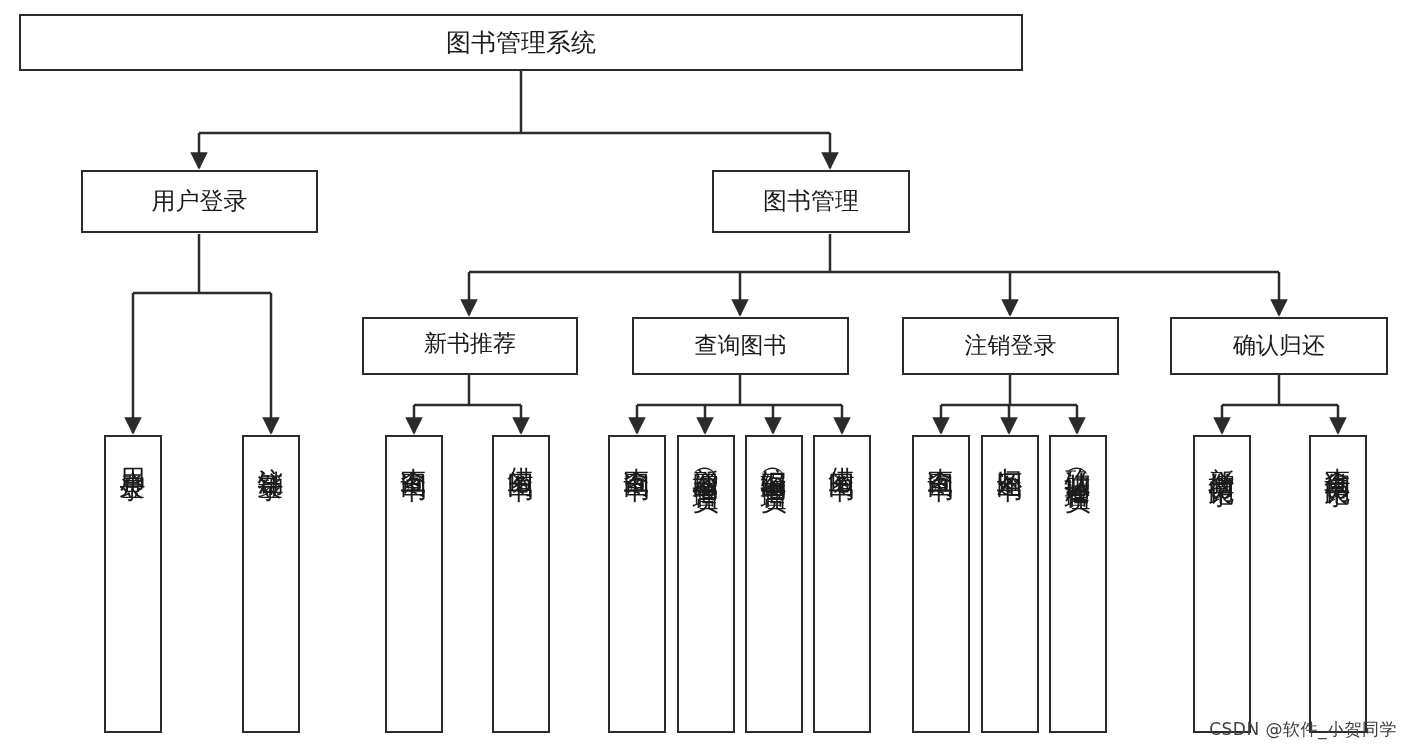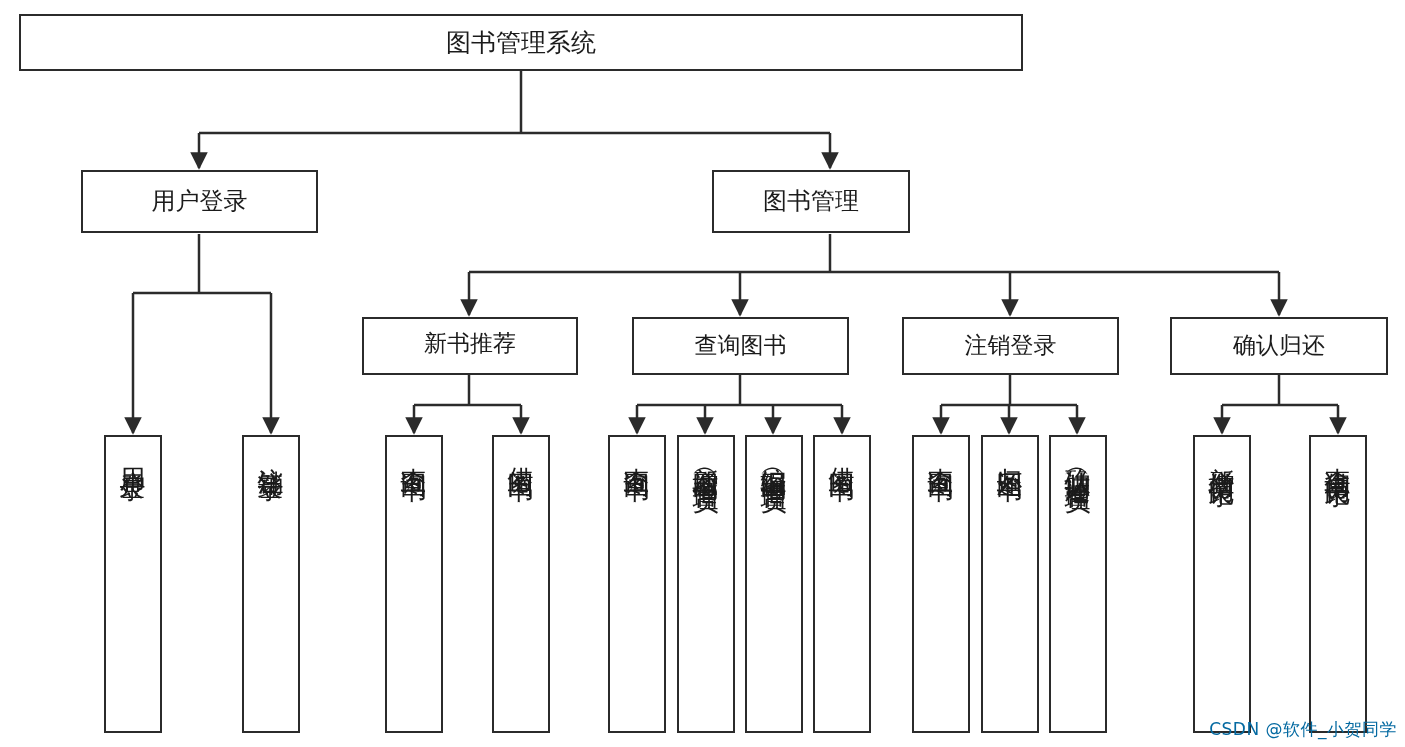--- a/index.html
+++ b/index.html
@@ -55,21 +55,21 @@
     font-size: 26px;
     letter-spacing: 3px;
     line-height: 1;
     white-space: nowrap;
   }
   #watermark {
     position: absolute;
     right: 8px;
     bottom: 6px;
     font-size: 17px;
-    color: #0369a1;
+    color: #404040;
     letter-spacing: 0.5px;
     white-space: nowrap;
     user-select: none;
   }
 </style>
 </head>
 <body>
 
 <div id="diagram-canvas">
 

